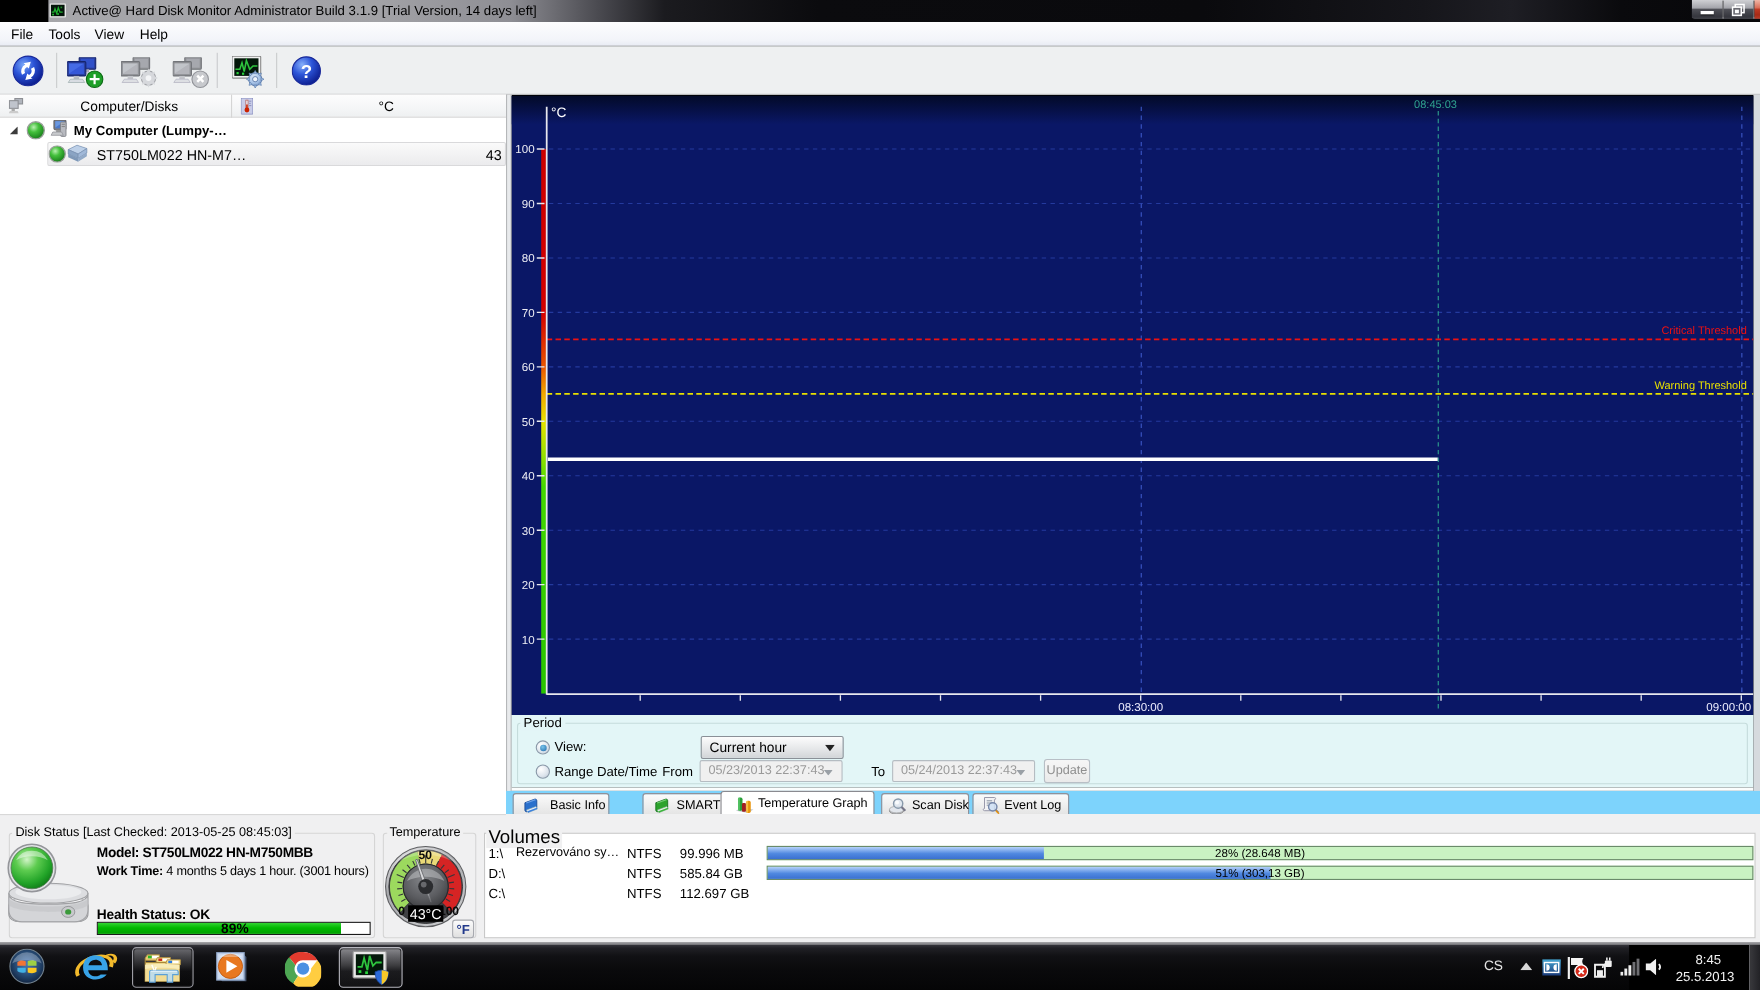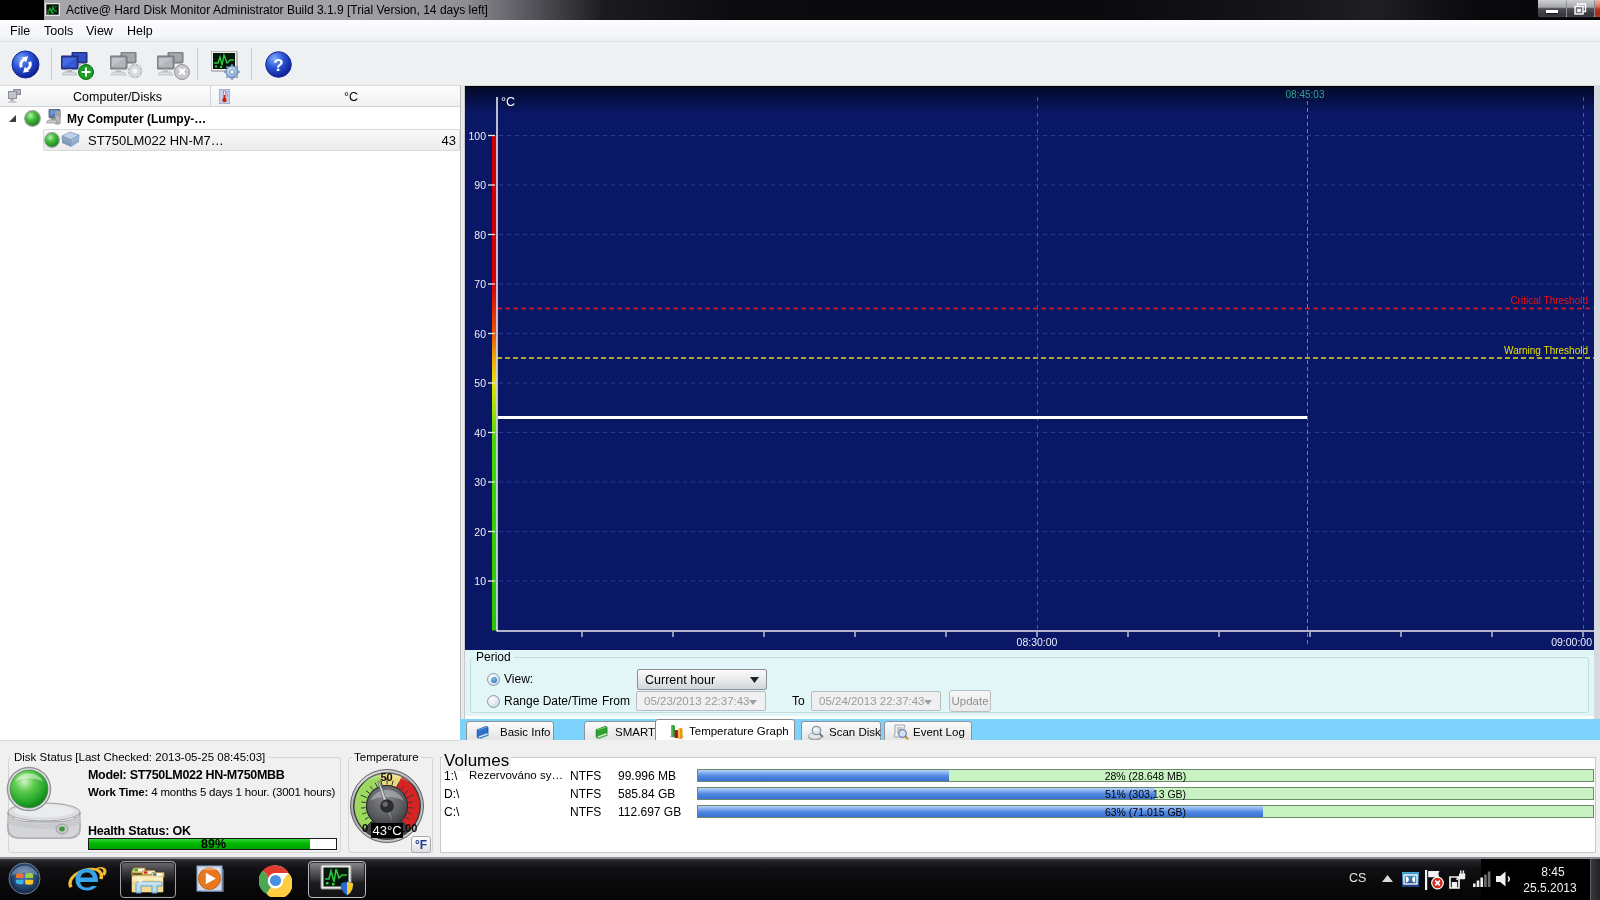--- a/index.html
+++ b/index.html
@@ -510,24 +510,20 @@
   <div class="txt" style="left:570px;top:65px;font-size:12px;color:#000;">NTFS</div>
   <div class="txt" style="left:618px;top:65px;font-size:12px;color:#000;">112.697 GB</div>
   <div class="abs" style="left:697px;top:29px;width:897px;height:13px;background:#c9f2c2;border:1px solid #6a8a6a;">
     <div class="abs" style="left:0;top:0;width:251px;height:11px;background:linear-gradient(#b6d2fa,#5088e0 55%,#3a70d0);"></div>
     <div class="txt" style="left:0;top:0px;width:895px;text-align:center;font-size:10.5px;color:#000;">28% (28.648 MB)</div>
   </div>
   <div class="abs" style="left:697px;top:47px;width:897px;height:13px;background:#c9f2c2;border:1px solid #6a8a6a;">
     <div class="abs" style="left:0;top:0;width:457px;height:11px;background:linear-gradient(#b6d2fa,#5088e0 55%,#3a70d0);"></div>
     <div class="txt" style="left:0;top:0px;width:895px;text-align:center;font-size:10.5px;color:#000;">51% (303,13 GB)</div>
   </div>
-  <div class="abs" style="left:697px;top:65px;width:897px;height:13px;background:#c9f2c2;border:1px solid #6a8a6a;">
-    <div class="abs" style="left:0;top:0;width:565px;height:11px;background:linear-gradient(#b6d2fa,#5088e0 55%,#3a70d0);"></div>
-    <div class="txt" style="left:0;top:0px;width:895px;text-align:center;font-size:10.5px;color:#000;">63% (71.015 GB)</div>
-  </div>
 </div>
 
 <div class="abs" style="left:0;top:857px;width:1600px;height:2px;background:#8d8d91;"></div>
 
 <div class="abs" id="taskbar" style="left:0;top:859px;width:1481px;height:41px;background:linear-gradient(#35353b 0px,#202025 3px,#111114 10px,#0a0a0c 22px,#050506 41px);">
   <svg class="abs" style="left:8px;top:3px" width="33" height="33" viewBox="0 0 33 33">
     <defs>
       <radialGradient id="sorb" cx="50%" cy="42%" r="62%">
         <stop offset="0%" stop-color="#4a7ab8"></stop>
           <stop offset="60%" stop-color="#24466e"></stop>

